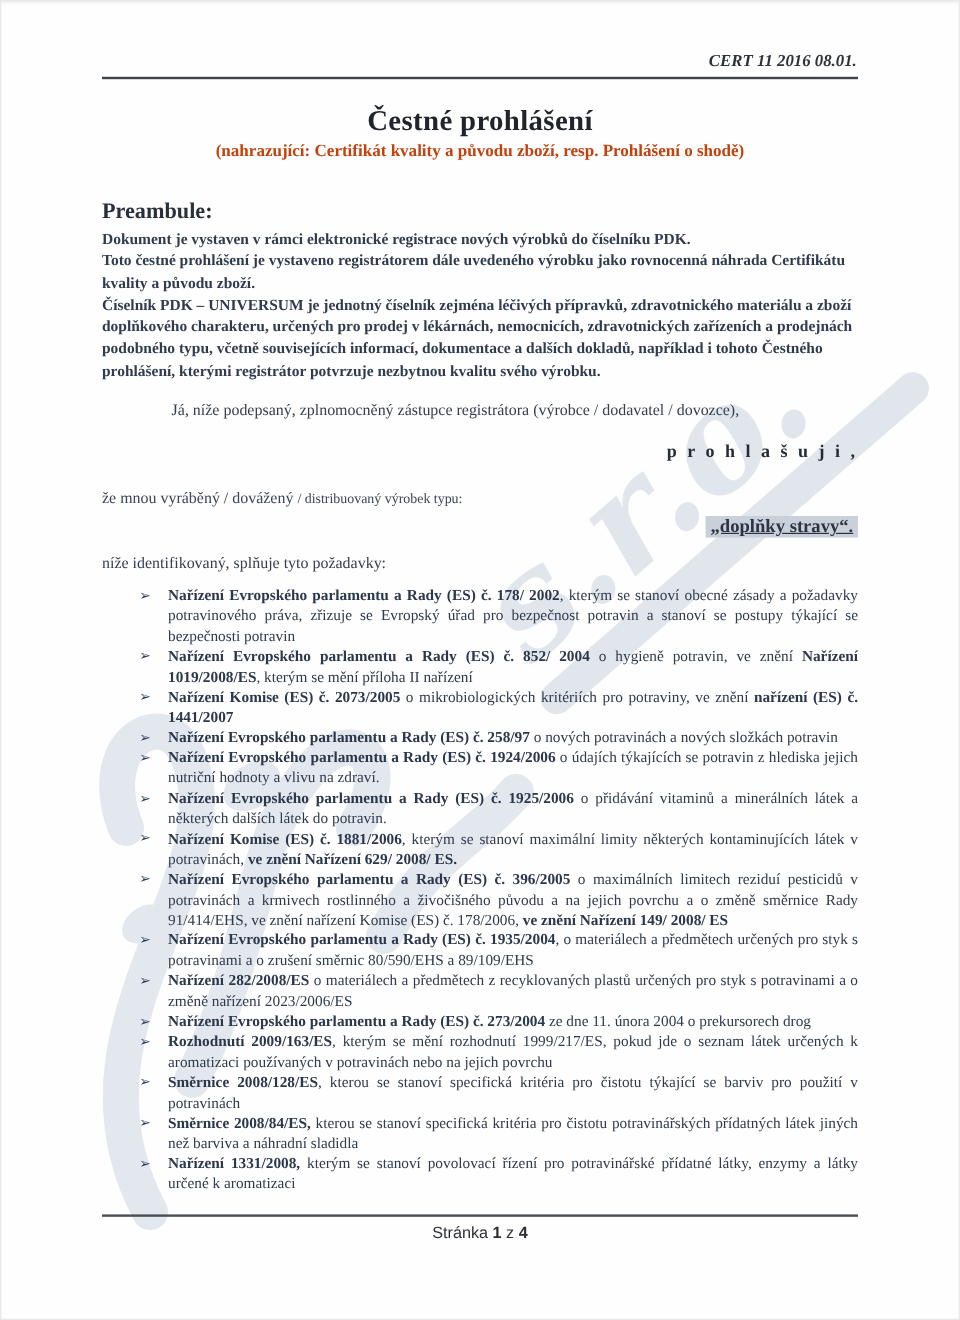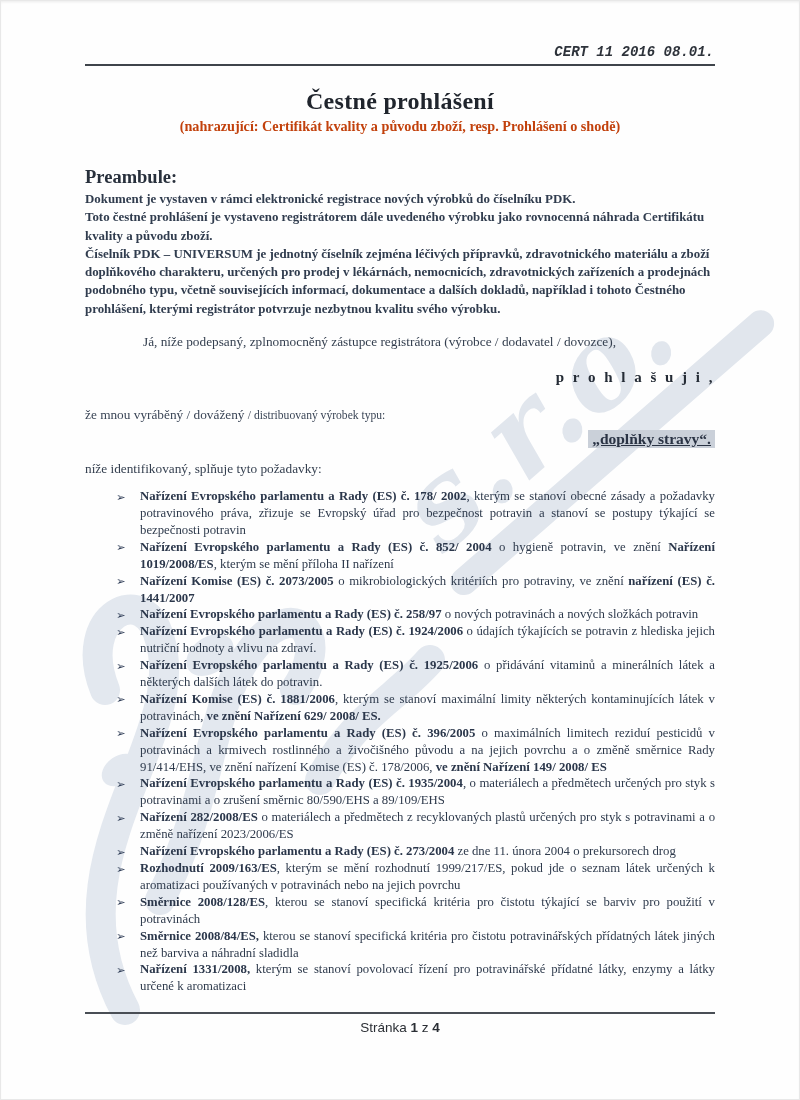--- a/index.html
+++ b/index.html
@@ -20,21 +20,21 @@
   .watermark{
     position:absolute;inset:0;z-index:0;pointer-events:none;
   }
   
   .content{
     position:absolute;inset:0;z-index:1;
     padding:0 85px;box-sizing:border-box;
   }
   .header-ref{
     position:absolute;top:44px;right:86px;
-    font-family:Liberation Mono, monospace;
+    font-family:Liberation Serif, serif;
     font-style:italic;font-weight:bold;font-size:14px;color:#2e333b;
   }
   .header-rule{
     position:absolute;top:64px;left:85px;width:630px;
     border-top:2.5px solid #3f444b;
   }
   .doc-title{
     margin:0;padding-top:88px;text-align:center;
     font-size:24px;font-weight:bold;color:#20252d;letter-spacing:.3px;
   }

